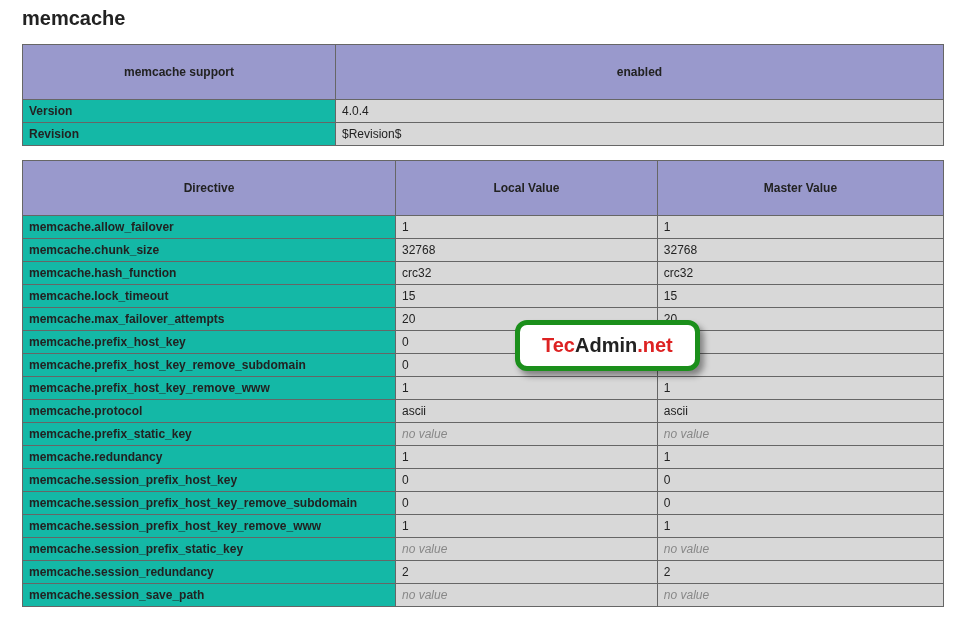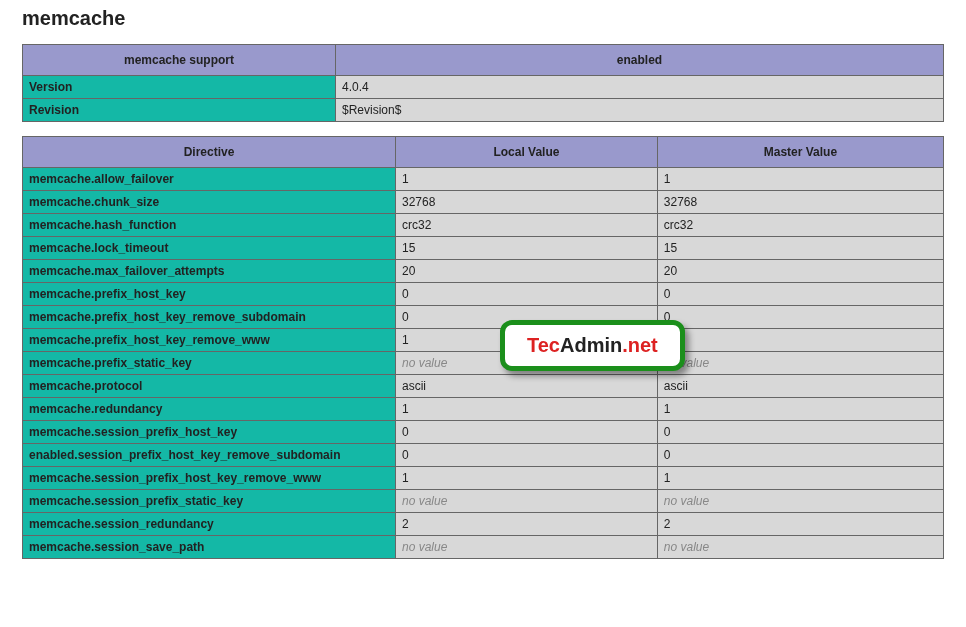--- a/index.html
+++ b/index.html
@@ -16,21 +16,21 @@
       font-weight: bold;
     }
     table {
       width: 100%;
       border-collapse: collapse;
       margin-bottom: 14px;
     }
     th {
       background: #9999cc;
       border: 1px solid #666;
-      padding: 8px 6px;
+      padding: 20px 6px;
       text-align: center;
       font-weight: bold;
       font-size: 12px;
     }
     td {
       border: 1px solid #666;
       padding: 4px 6px;
       font-size: 12px;
       background: #d8d8d8;
     }
@@ -43,21 +43,21 @@
       color: #888;
       font-style: italic;
     }
     .table1 td.e {
       width: 300px;
     }
     .table2 th:nth-child(1) { width: 360px; }
     .table2 th:nth-child(2), .table2 th:nth-child(3) { width: auto; }
     .badge {
       position: absolute;
-      left: 500px;
+      left: 515px;
       top: 320px;
       background: #fff;
       border: 5px solid #1b8f1b;
       border-radius: 12px;
       padding: 9px 22px;
       box-shadow: 4px 5px 6px rgba(0,0,0,0.4);
     }
     .badge span {
       font-size: 20px;
       font-weight: bold;
@@ -133,41 +133,41 @@
         <td class="e">memcache.prefix_host_key_remove_subdomain</td>
         <td>0</td>
         <td>0</td>
       </tr>
       <tr>
         <td class="e">memcache.prefix_host_key_remove_www</td>
         <td>1</td>
         <td>1</td>
       </tr>
       <tr>
+        <td class="e">memcache.protocol</td>
+        <td>ascii</td>
+        <td>ascii</td>
+      </tr>
+      <tr>
         <td class="e">memcache.prefix_static_key</td>
         <td><span class="novalue">no value</span></td>
         <td><span class="novalue">no value</span></td>
-      </tr>
-      <tr>
-        <td class="e">memcache.protocol</td>
-        <td>ascii</td>
-        <td>ascii</td>
       </tr>
       <tr>
         <td class="e">memcache.redundancy</td>
         <td>1</td>
         <td>1</td>
       </tr>
       <tr>
         <td class="e">memcache.session_prefix_host_key</td>
         <td>0</td>
         <td>0</td>
       </tr>
       <tr>
-        <td class="e">enabled.session_prefix_host_key_remove_subdomain</td>
+        <td class="e">memcache.session_prefix_host_key_remove_subdomain</td>
         <td>0</td>
         <td>0</td>
       </tr>
       <tr>
         <td class="e">memcache.session_prefix_host_key_remove_www</td>
         <td>1</td>
         <td>1</td>
       </tr>
       <tr>
         <td class="e">memcache.session_prefix_static_key</td>

